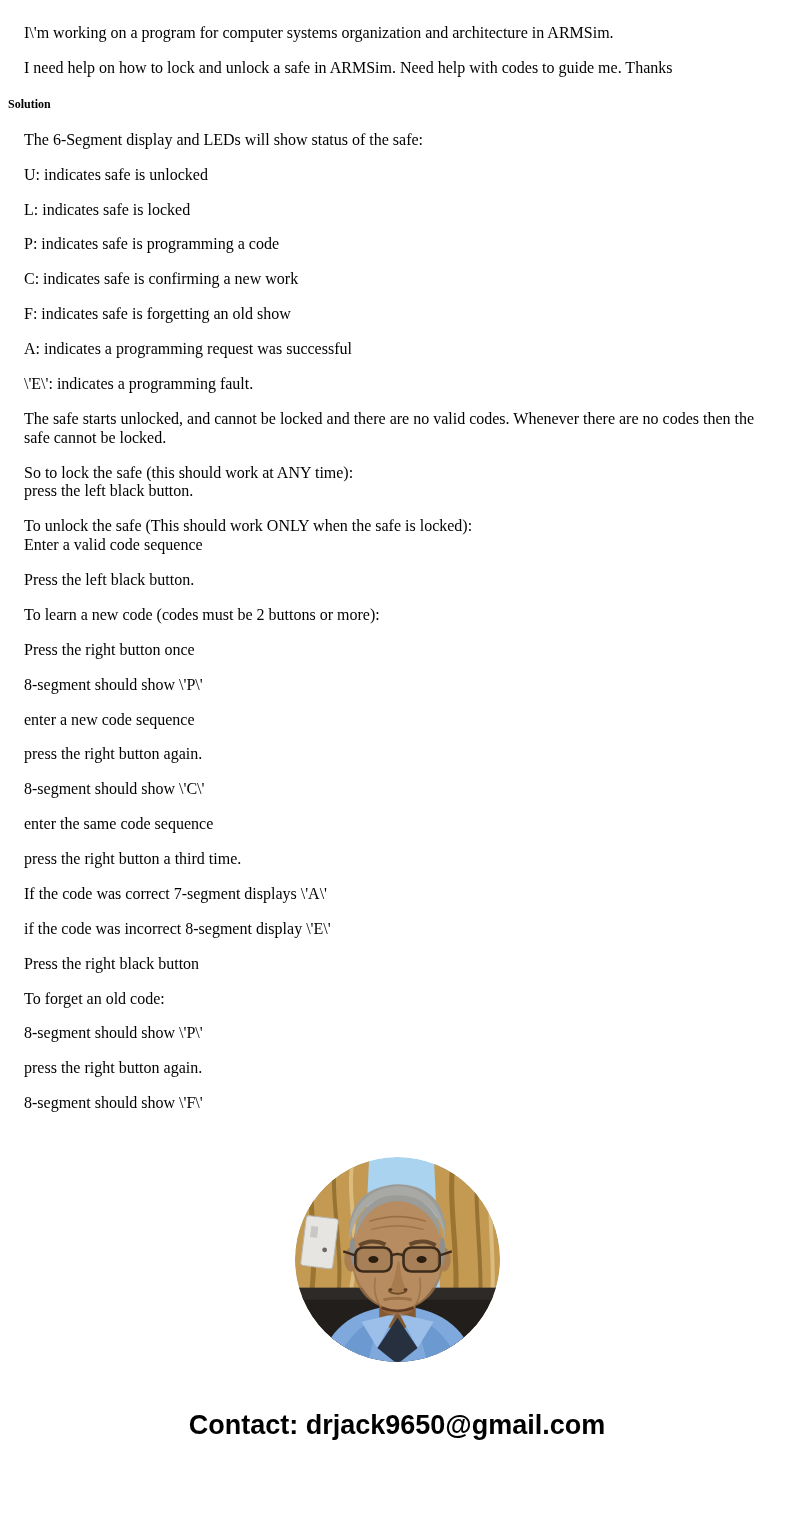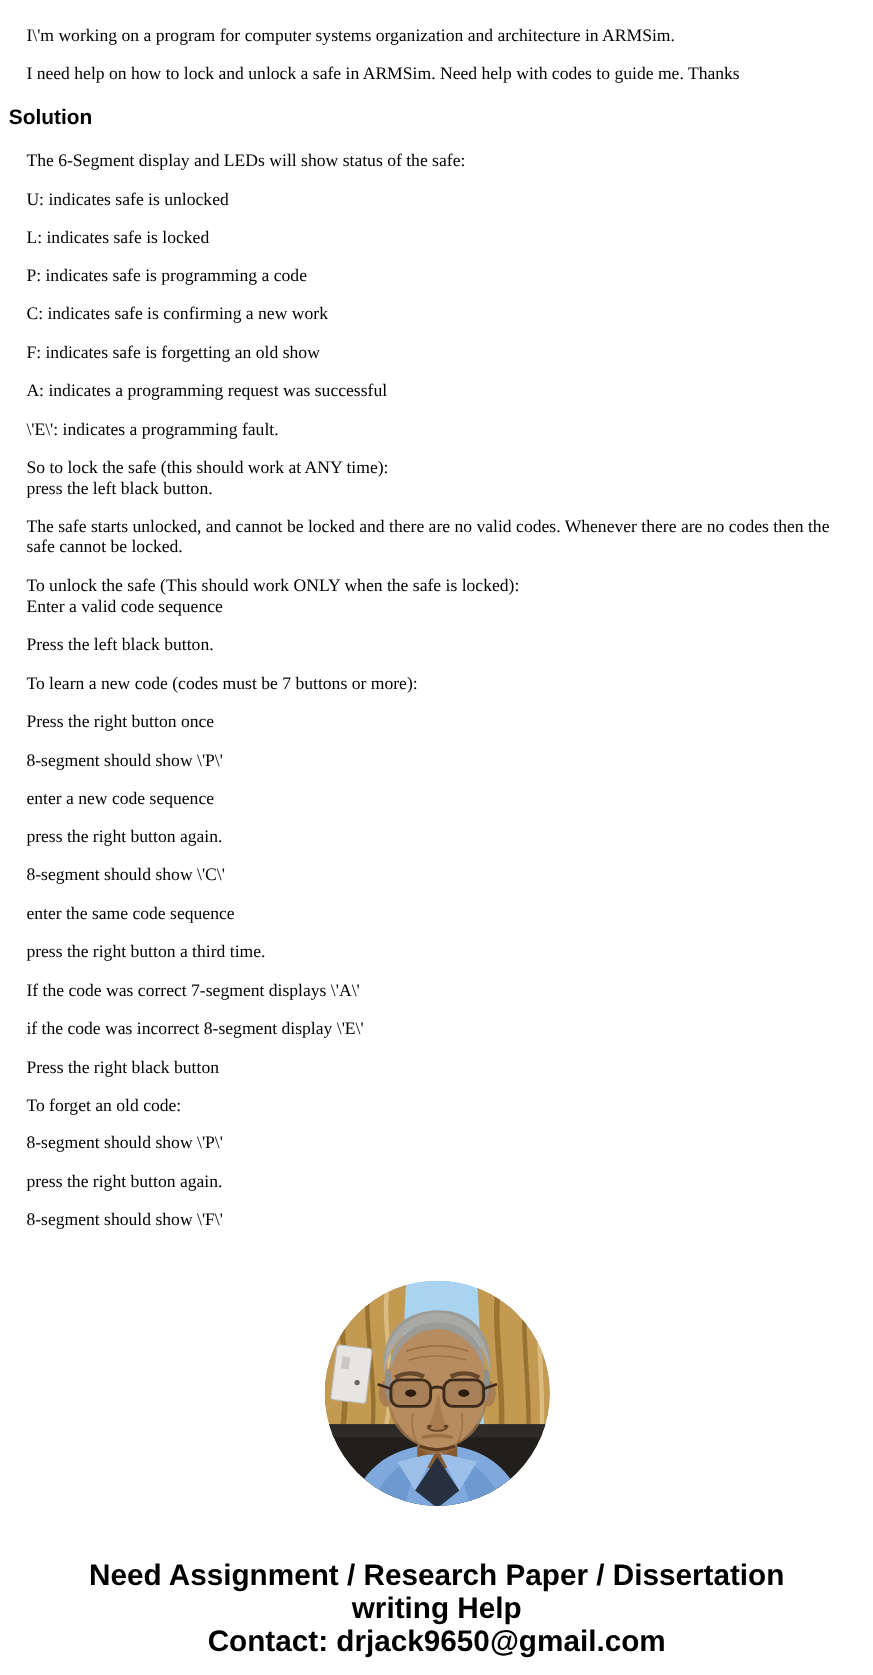--- a/index.html
+++ b/index.html
@@ -11,22 +11,22 @@
     color: #000000;
     font-family: "Liberation Serif", serif;
     font-size: 16px;
   }
   p.doc {
     margin: 16px 16px;
     line-height: 1.18;
     white-space: pre-line;
   }
   h3.solution-heading {
-    font-family: Liberation Sans, sans-serif;
-    font-size: 19px;
+    font-family: Liberation Serif, serif;
+    font-size: 12px;
     font-weight: bold;
     margin: 19px 0;
   }
   .avatar-wrap {
     margin-top: 44px;
     text-align: center;
   }
   .avatar-circle {
     display: inline-block;
     width: 205px;
@@ -59,27 +59,27 @@
   <h3 class="solution-heading">Solution</h3>
 
   <p class="doc">The 6-Segment display and LEDs will show status of the safe:</p>
   <p class="doc">U: indicates safe is unlocked</p>
   <p class="doc">L: indicates safe is locked</p>
   <p class="doc">P: indicates safe is programming a code</p>
   <p class="doc">C: indicates safe is confirming a new work</p>
   <p class="doc">F: indicates safe is forgetting an old show</p>
   <p class="doc">A: indicates a programming request was successful</p>
   <p class="doc">\'E\': indicates a programming fault.</p>
+  <p class="doc">The safe starts unlocked, and cannot be locked and there are no valid codes. Whenever there are no codes then the safe cannot be locked.</p>
   <p class="doc">So to lock the safe (this should work at ANY time):
 press the left black button.</p>
-  <p class="doc">The safe starts unlocked, and cannot be locked and there are no valid codes. Whenever there are no codes then the safe cannot be locked.</p>
   <p class="doc">To unlock the safe (This should work ONLY when the safe is locked):
 Enter a valid code sequence</p>
   <p class="doc">Press the left black button.</p>
-  <p class="doc">To learn a new code (codes must be 7 buttons or more):</p>
+  <p class="doc">To learn a new code (codes must be 2 buttons or more):</p>
   <p class="doc">Press the right button once</p>
   <p class="doc">8-segment should show \'P\'</p>
   <p class="doc">enter a new code sequence</p>
   <p class="doc">press the right button again.</p>
   <p class="doc">8-segment should show \'C\'</p>
   <p class="doc">enter the same code sequence</p>
   <p class="doc">press the right button a third time.</p>
   <p class="doc">If the code was correct 7-segment displays \'A\'</p>
   <p class="doc">if the code was incorrect 8-segment display \'E\'</p>
   <p class="doc">Press the right black button</p>
@@ -167,18 +167,16 @@
           <path d="M90,156 C98,158 106,158 114,156" stroke="#8a5f35" stroke-width="1.6" fill="none" opacity="0.6"></path>
 
           <path d="M80,120 C78,130 80,140 84,148" stroke="#8a5f35" stroke-width="1.6" fill="none" opacity="0.5"></path>
           <path d="M124,120 C126,130 124,140 120,148" stroke="#8a5f35" stroke-width="1.6" fill="none" opacity="0.5"></path>
         </g>
       </svg>
     </span>
   </div>
 
   <div class="footer">
-    <div class="line">Need Assignment / Research Paper / Dissertation
-writing Help</div>
     <div class="line">Contact: drjack9650@gmail.com</div>
   </div>
 
 </main>
 
 </body></html>

